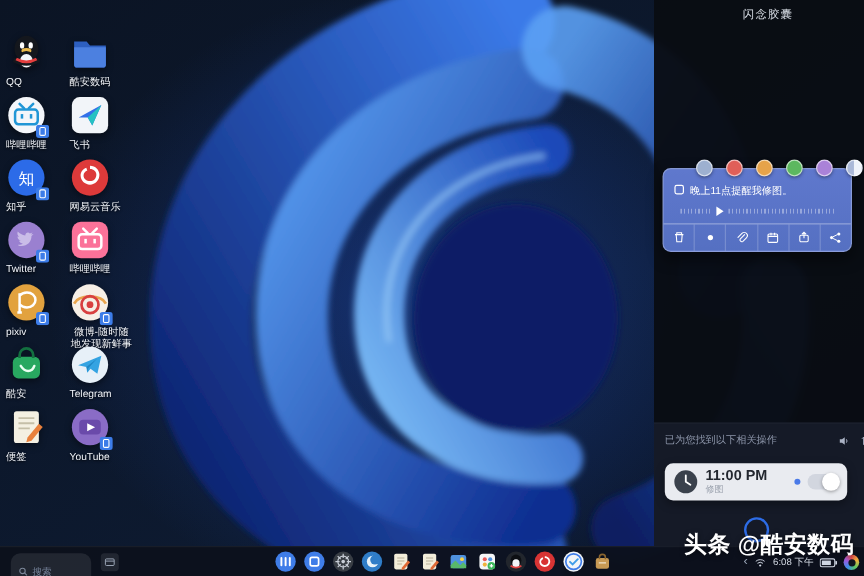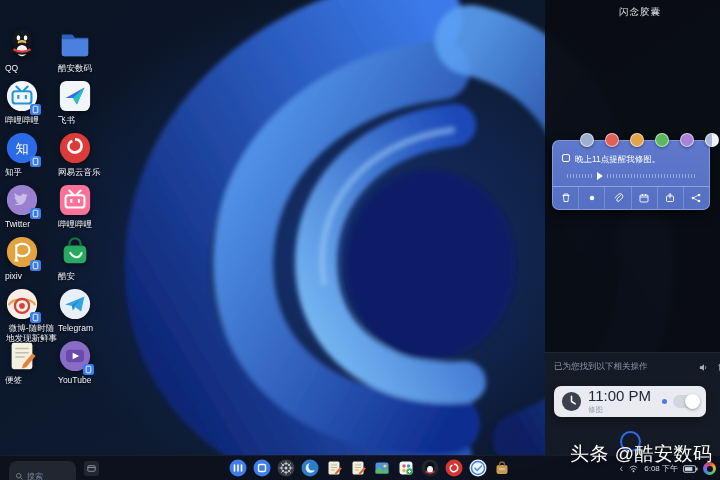--- a/index.html
+++ b/index.html
@@ -32,21 +32,21 @@
 .ntool svg{width:12px;height:12px;display:block}
 #scrollbar{position:absolute;right:1px;top:146px;width:3px;height:42px;border-radius:2px;background:rgba(255,255,255,.55);z-index:4}
 #results{position:absolute;left:0;right:0;bottom:0;height:103px;background:#151a27;border-top:1px solid rgba(255,255,255,.05)}
 .rhead{position:absolute;top:8px;left:9px;right:8px;display:flex;align-items:center}
 .rtitle{font-size:8.5px;color:#8e97ab}
 .rh-icons{margin-left:auto;display:flex;gap:7px;align-items:center}
 .rh-icons svg{width:11px;height:11px;display:block}
 #remcard{position:absolute;left:9px;top:33px;width:152px;height:31px;border-radius:7px;background:#e9ebf0;display:flex;align-items:center;gap:6px;padding:0 7px;box-shadow:0 3px 8px rgba(0,0,0,.35)}
 #remcard .clock{width:21px;height:21px;flex:none}
 #remcard .clock svg{width:100%;height:100%;display:block}
-.rtime{font-size:15px;font-weight:400;color:#23272f;line-height:1.1}
+.rtime{font-size:12px;font-weight:700;color:#23272f;line-height:1.1}
 .rlabel{font-size:7.5px;color:#9aa1ad}
 .bluedot{width:5px;height:5px;border-radius:50%;background:#4a7ae8;margin-left:auto;flex:none}
 .toggle{position:relative;width:26px;height:13px;border-radius:7px;background:#d2d6df;flex:none}
 .knob{position:absolute;right:-1px;top:-1px;width:15px;height:15px;border-radius:50%;background:#fff;box-shadow:0 1px 3px rgba(0,0,0,.35)}
 #ring{position:absolute;left:75px;top:78px;width:21px;height:21px;border-radius:50%;border:2.5px solid #2d6ce6}
 #taskbar{position:absolute;left:0;top:455px;width:720px;height:25px;background:rgba(12,17,28,.96);border-top:1px solid rgba(255,255,255,.05);z-index:20}
 #searchbox{position:absolute;left:9px;top:5px;width:67px;height:31px;border-radius:8px;background:rgba(255,255,255,.09);display:flex;align-items:center;gap:3px;padding:0 6px}
 #searchbox svg{width:9px;height:9px;flex:none;display:block}
 .sptext{font-size:8px;color:#76839a}
 #winbtn{position:absolute;left:84px;top:5px;width:15px;height:15px;border-radius:3px;background:rgba(255,255,255,.09);display:flex;align-items:center;justify-content:center}
@@ -54,21 +54,21 @@
 #apps{position:absolute;left:229px;top:3px;display:flex;gap:6px}
 .tapp{width:18px;height:18px}
 .tapp svg{width:100%;height:100%;display:block}
 #tray{position:absolute;right:4px;top:0;height:25px;display:flex;align-items:center;gap:5px}
 .chev{color:#9aa6b8;font-size:11px;line-height:1}
 .wifi svg{width:11px;height:11px;display:block}
 .time{font-size:8px;color:#d4dae4;white-space:nowrap}
 .batt svg{width:15px;height:10px;display:block}
 .assist{width:13px;height:13px;border-radius:50%;background:conic-gradient(#e84c4c,#f0b43c,#58c864,#3c8ce8,#9a5ce0,#e84c4c);position:relative}
 .assist:after{content:"";position:absolute;inset:3.5px;border-radius:50%;background:#10151f}
-#watermark{position:absolute;left:570px;top:441px;z-index:50;font-size:19px;font-weight:400;color:#fff;white-space:nowrap;letter-spacing:.5px;text-shadow:0 1px 4px rgba(0,0,0,.6)}
+#watermark{position:absolute;left:570px;top:441px;z-index:50;font-size:19px;font-weight:700;color:#fff;white-space:nowrap;letter-spacing:.5px;text-shadow:0 1px 4px rgba(0,0,0,.6)}
 </style>
 </head>
 <body>
 
 <div id="stage">
 
   <svg id="wall" width="720" height="480" viewBox="0 0 720 480" preserveAspectRatio="none">
     <defs>
       <linearGradient id="bgG" x1="0" y1="0" x2="1" y2="1">
         <stop offset="0" stop-color="#0b1424"></stop>
@@ -224,43 +224,43 @@
               <rect width="11" height="11" rx="2.5" fill="#3c7ce8"></rect>
               <rect x="3.2" y="2.2" width="4.6" height="6.6" rx="1" fill="none" stroke="#fff" stroke-width="0.9"></rect>
             </svg>
           </span>
         </span>
     <span class="dlabel">pixiv</span>
       </div>
       <div class="dicon">
     <span class="dimg">
           <svg viewBox="0 0 36 36">
-            <rect x="6" y="11" width="24" height="19" rx="5" fill="#28a860"></rect>
-            <path d="M12 12V9.5a6 6 0 0 1 12 0V12" fill="none" stroke="#137040" stroke-width="2.4"></path>
-            <path d="M13 19c2 3 4 4.5 6.5 4.5S24 22 25 19" fill="none" stroke="#eafff2" stroke-width="2.2" stroke-linecap="round"></path>
-          </svg>
-        </span>
-    <span class="dlabel">酷安</span>
-      </div>
-      <div class="dicon">
-    <span class="dimg">
-          <svg viewBox="0 0 36 36">
             <circle cx="18" cy="18" r="16" fill="#f6efe6"></circle>
             <path d="M4 19C8 11 28 11 32 19" fill="none" stroke="#e8a44c" stroke-width="2.4"></path>
             <circle cx="18" cy="20" r="7.5" fill="none" stroke="#d84040" stroke-width="2.4"></circle>
             <circle cx="18" cy="20" r="3" fill="#d84040"></circle>
           </svg>
           <span class="abadge">
             <svg viewBox="0 0 11 11">
               <rect width="11" height="11" rx="2.5" fill="#3c7ce8"></rect>
               <rect x="3.2" y="2.2" width="4.6" height="6.6" rx="1" fill="none" stroke="#fff" stroke-width="0.9"></rect>
             </svg>
           </span>
         </span>
     <span class="dlabel">微博-随时随地发现新鲜事</span>
+      </div>
+      <div class="dicon">
+    <span class="dimg">
+          <svg viewBox="0 0 36 36">
+            <rect x="6" y="11" width="24" height="19" rx="5" fill="#28a860"></rect>
+            <path d="M12 12V9.5a6 6 0 0 1 12 0V12" fill="none" stroke="#137040" stroke-width="2.4"></path>
+            <path d="M13 19c2 3 4 4.5 6.5 4.5S24 22 25 19" fill="none" stroke="#eafff2" stroke-width="2.2" stroke-linecap="round"></path>
+          </svg>
+        </span>
+    <span class="dlabel">酷安</span>
       </div>
       <div class="dicon">
     <span class="dimg">
           <svg viewBox="0 0 36 36">
             <circle cx="18" cy="18" r="16" fill="#e7f0f8"></circle>
             <path d="M7.5 18.5 28 10l-3.5 16-6-4.5-3 3.5-.7-5Z" fill="#34a3e2"></path>
             <path d="M14.8 19.9l9.5-7.5-7.8 8.6-.2 3.4Z" fill="#1f86c4"></path>
           </svg>
         </span>
     <span class="dlabel">Telegram</span>

